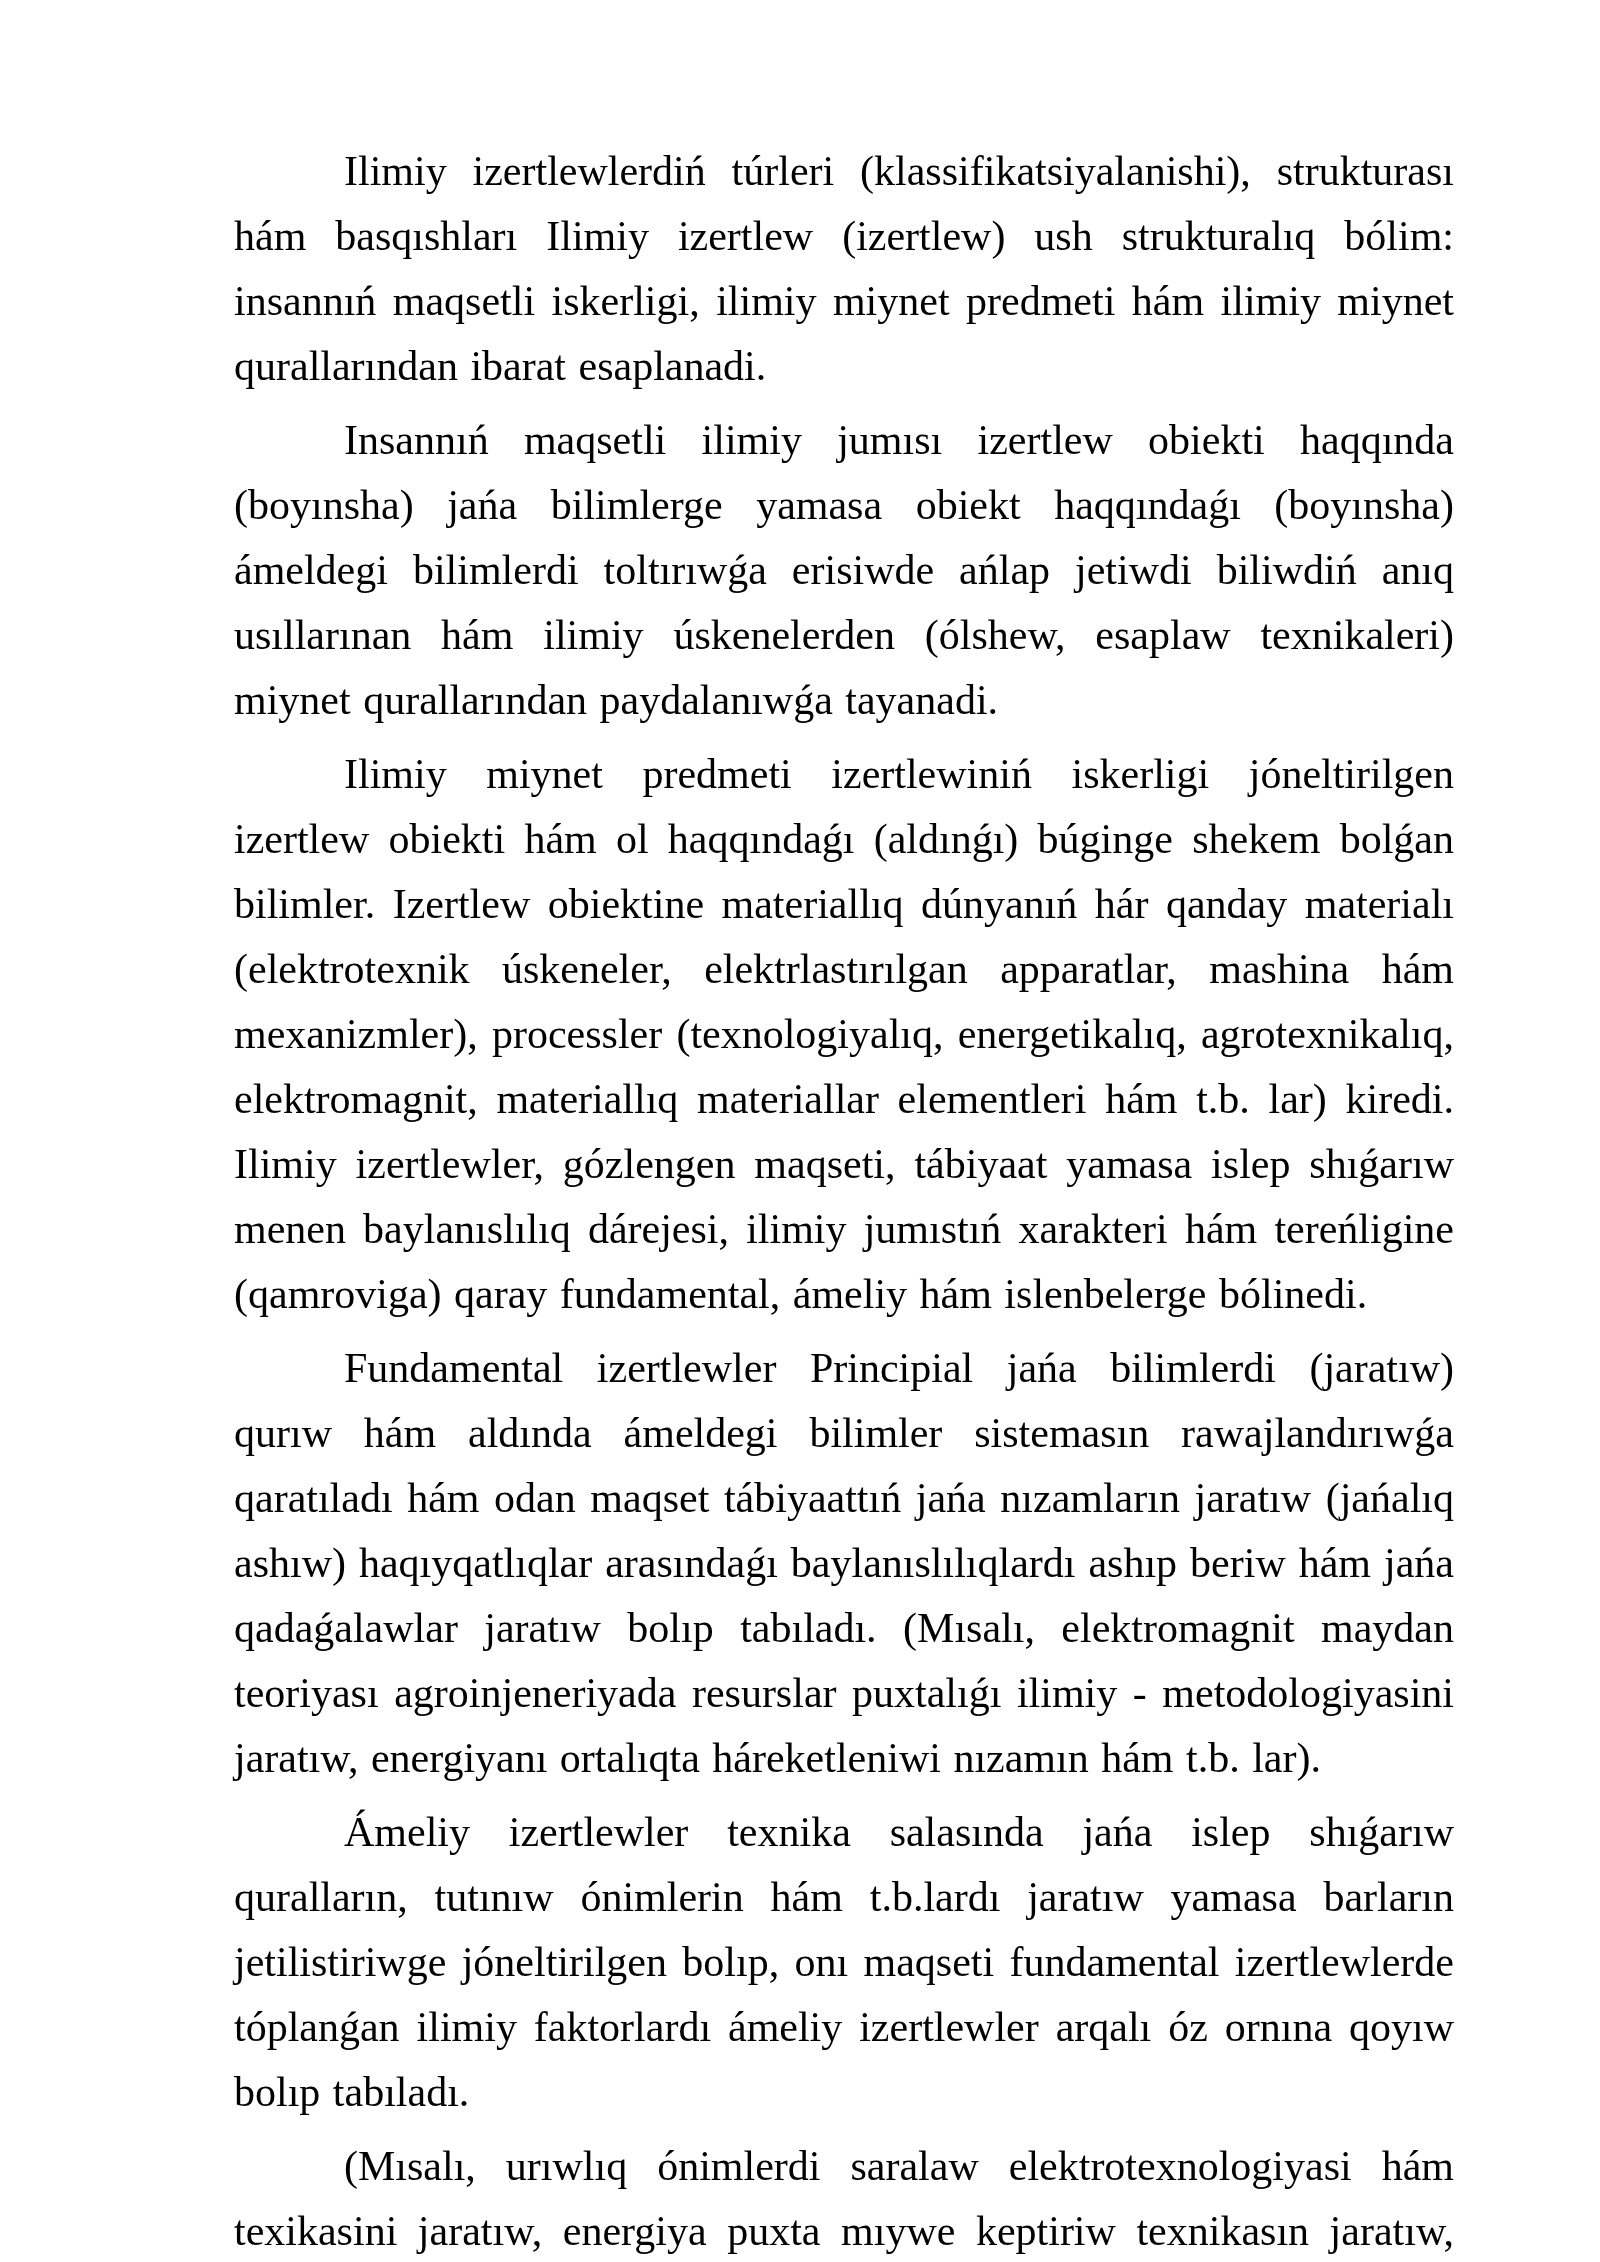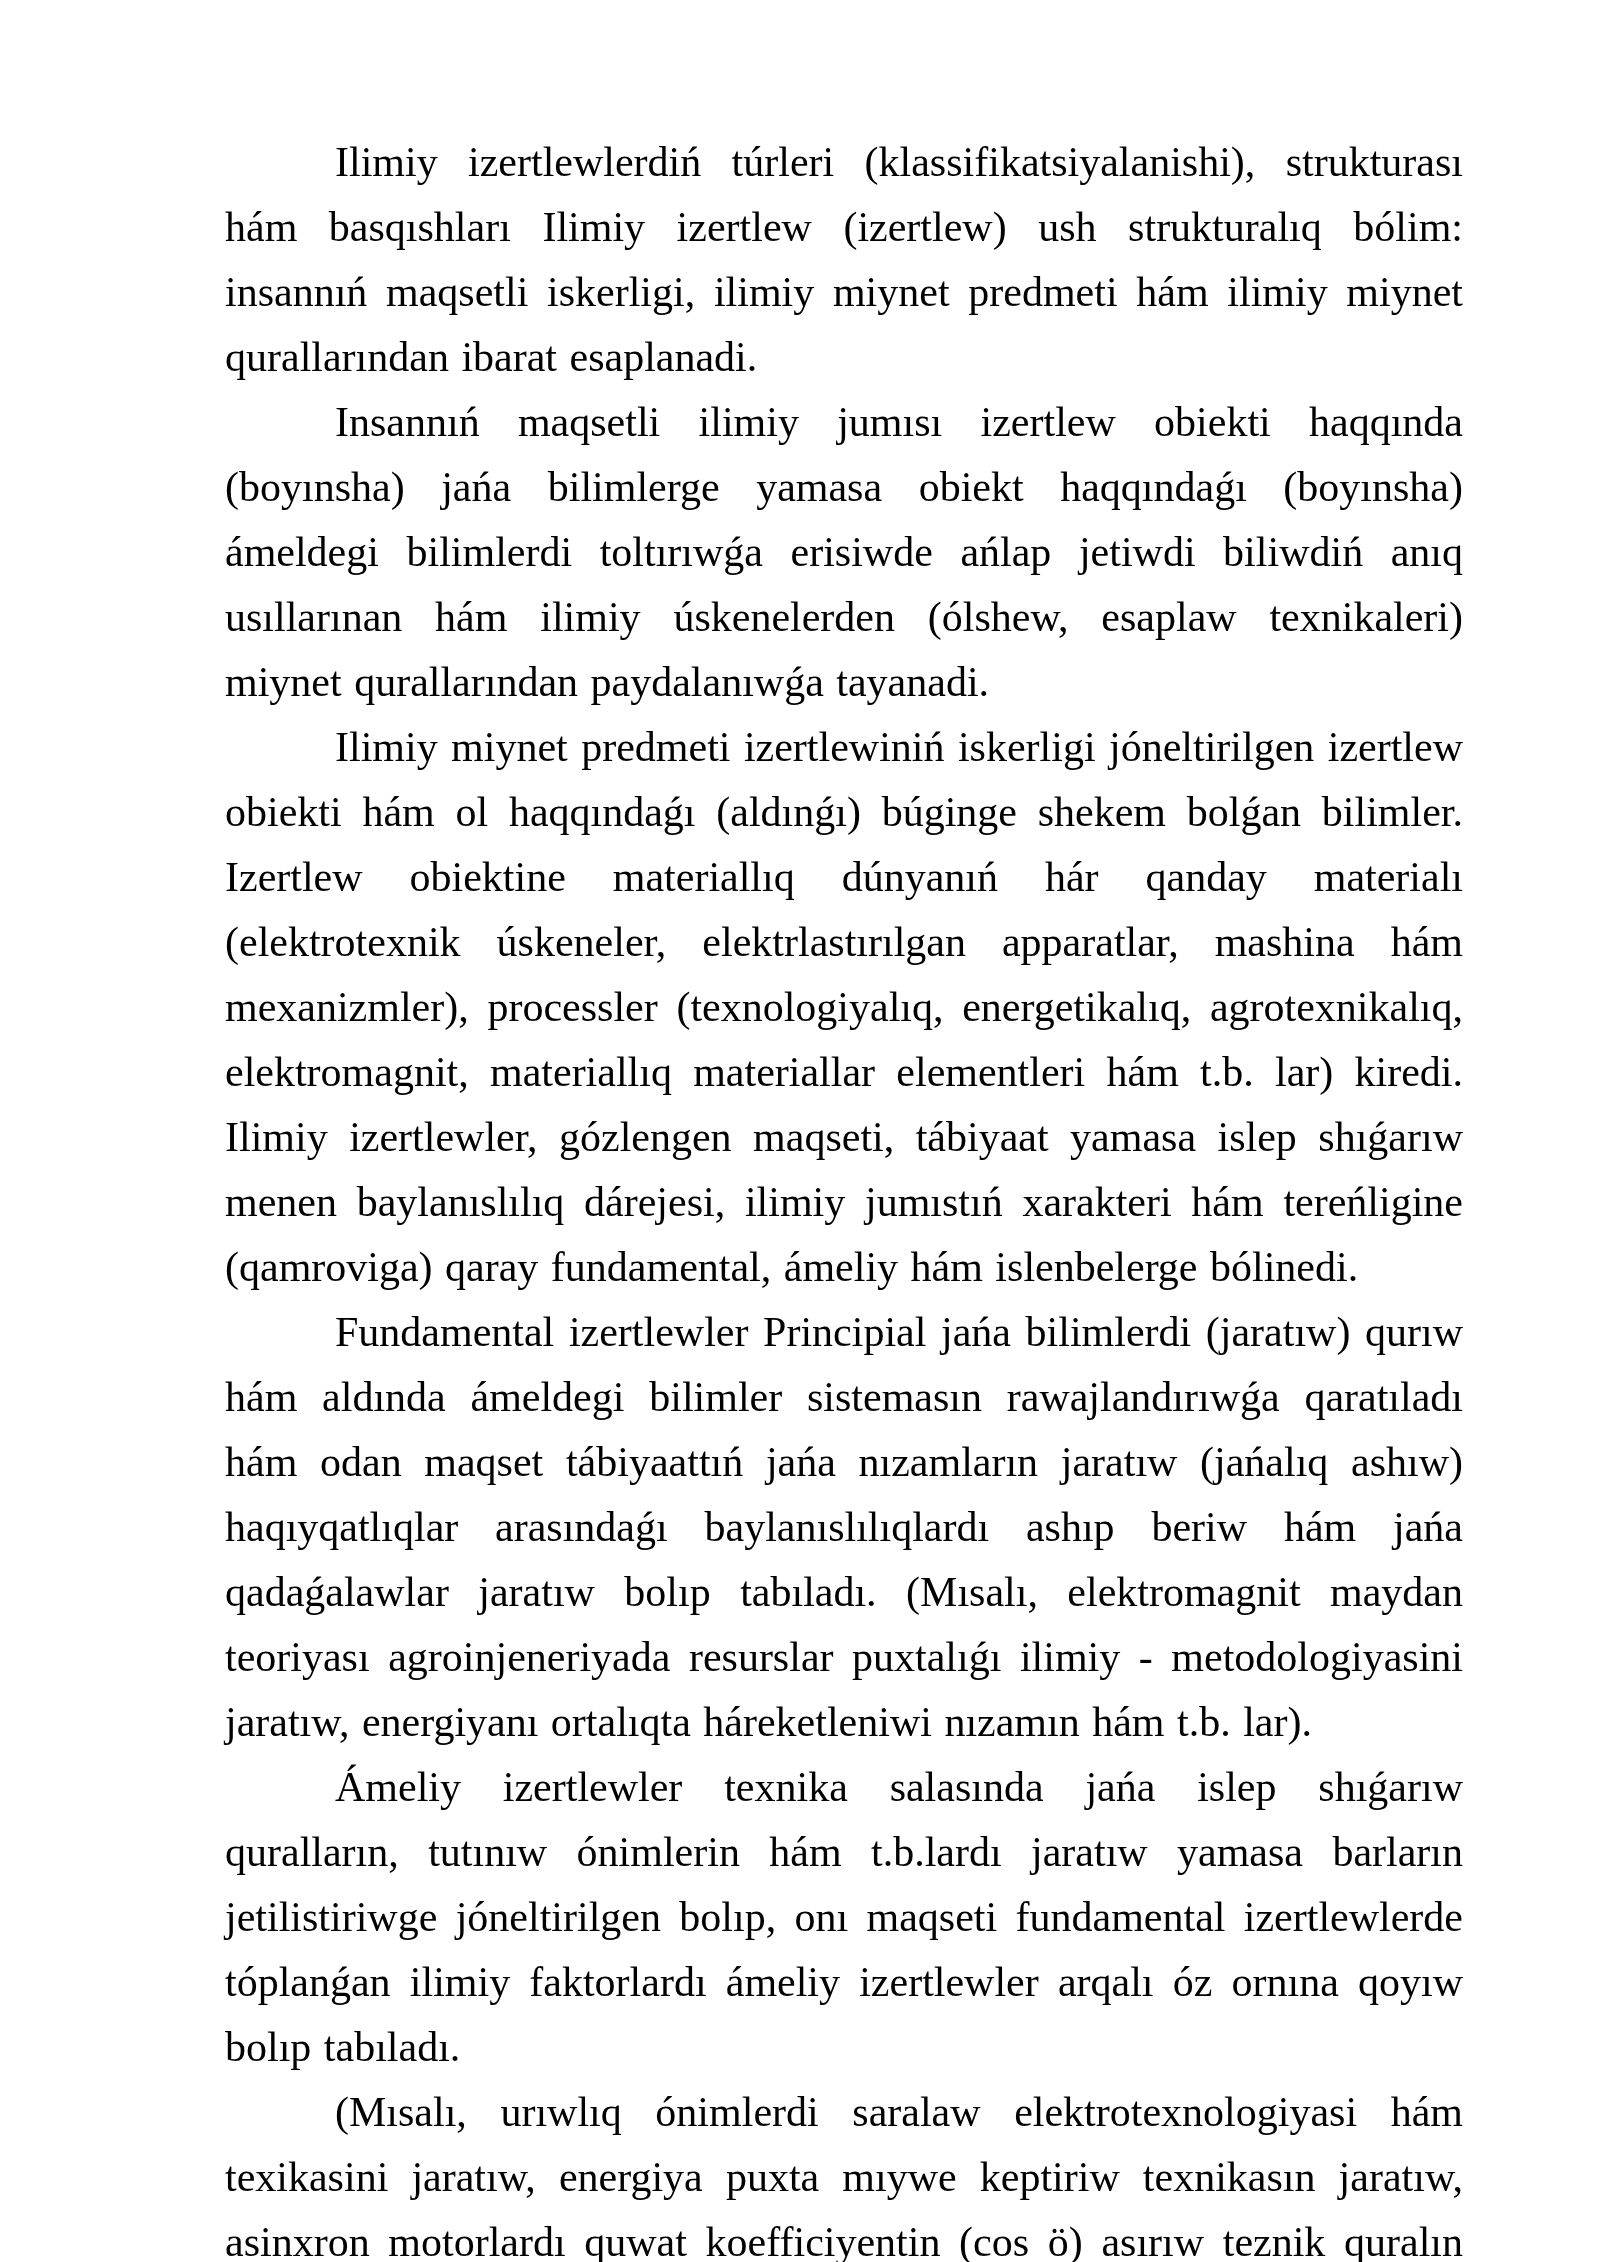--- a/index.html
+++ b/index.html
@@ -18,21 +18,21 @@
   }
   .doc-text {
     font-family: "Liberation Serif", "DejaVu Serif", serif;
     font-size: 42px;
     line-height: 65px;
     color: #000000;
     text-align: justify;
     text-justify: inter-word;
   }
   .doc-text p {
-    margin: 0;
+    margin: 9px;
     padding: 0;
     text-indent: 110px;
     word-spacing: 2px;
   }
 </style>
 </head>
 <body>
 
 <div class="page">
   <div class="doc-text">

